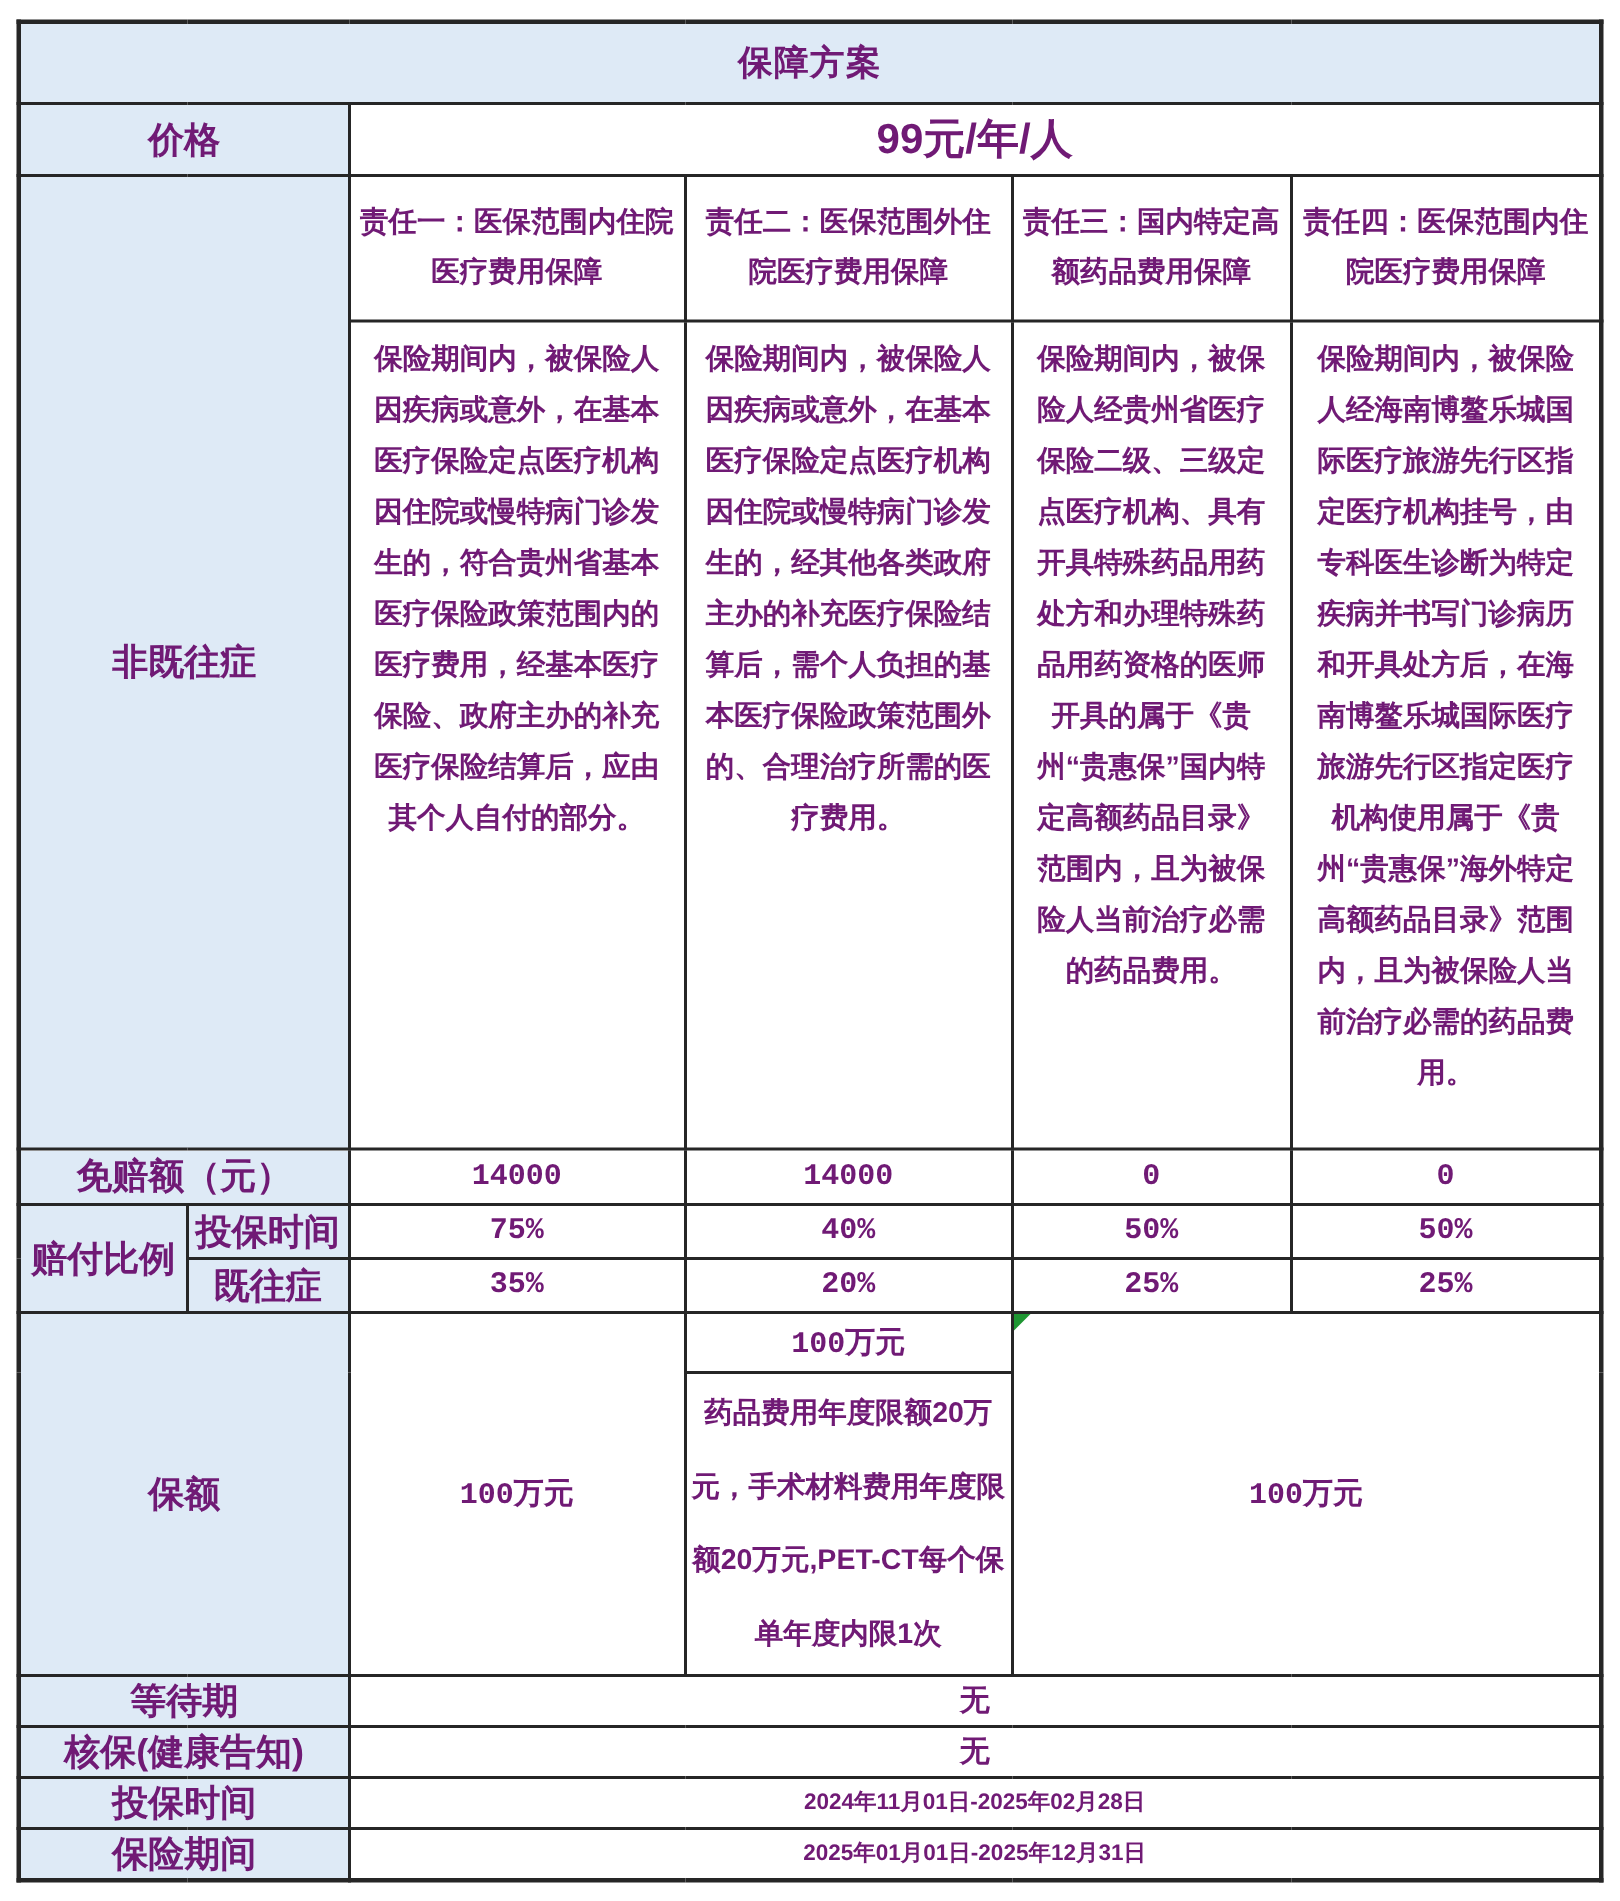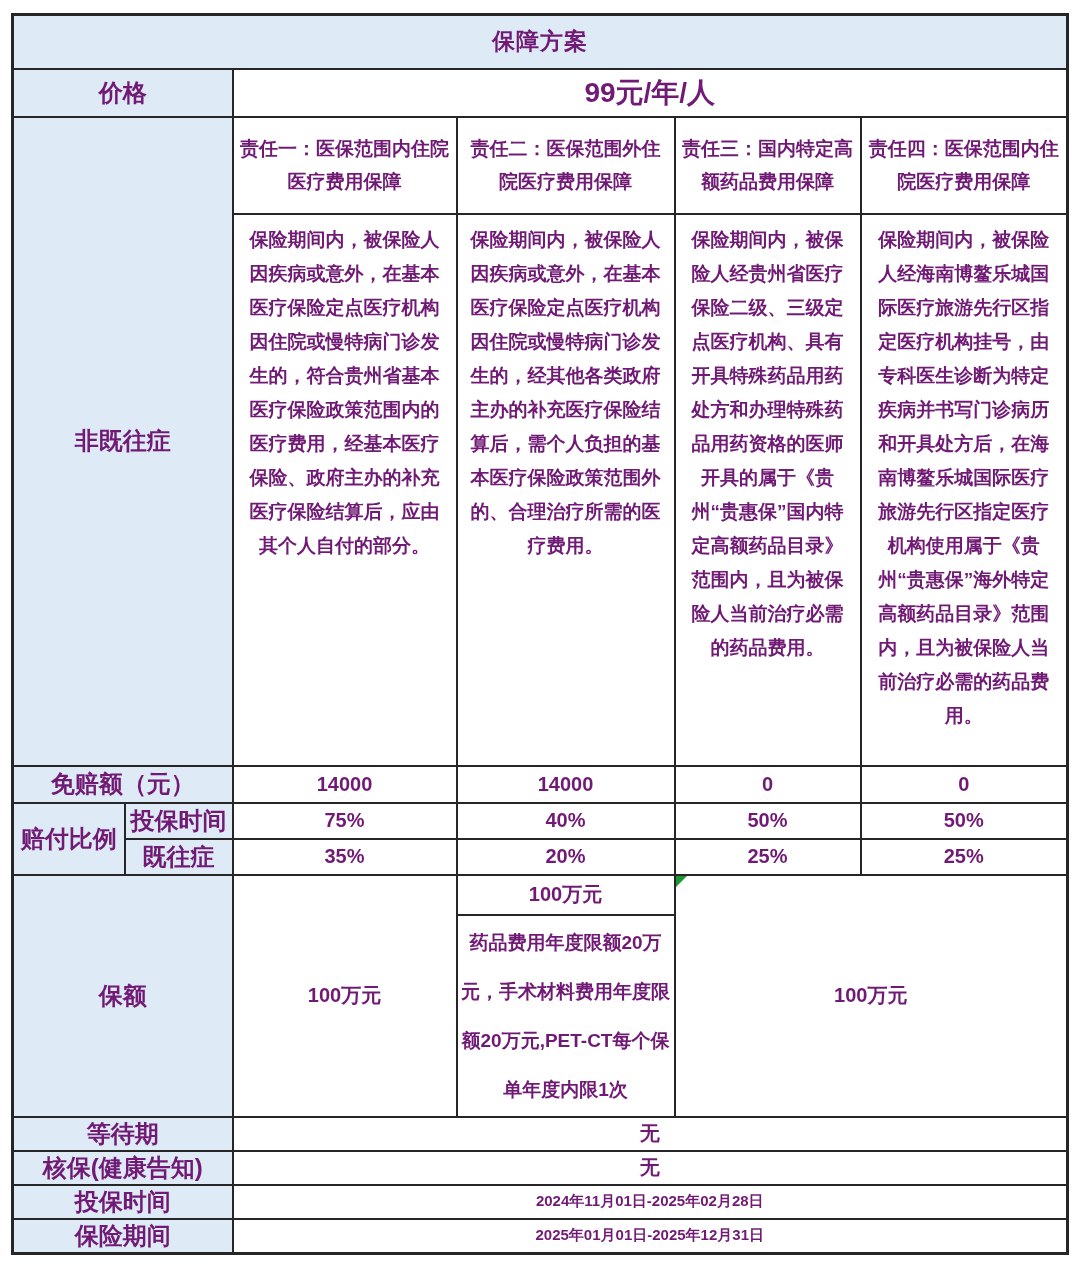--- a/index.html
+++ b/index.html
@@ -7,21 +7,21 @@
   .table-wrap{position:absolute;left:11px;top:13px;}
   table{border-collapse:collapse;table-layout:fixed;width:1058px;border:3px solid #262626;}
   td{border:2px solid #262626;color:#701a75;font-weight:700;text-align:center;vertical-align:middle;overflow:hidden;padding:0;}
   .shaded{background:#deeaf6;}
   .white{background:#ffffff;}
   .title-cell{font-size:23px;letter-spacing:1px;}
   .label{font-size:24px;}
   .price-value{font-size:28px;}
   .colhead{font-size:19px;line-height:33px;padding:0 4px;}
   .content{font-size:19px;line-height:34px;vertical-align:top;padding:8px 8px 0 8px;}
-  .val{font-size:20px;}
+  .val{font-size:20px;font-family:Liberation Mono, monospace;}
   .note{font-size:19px;line-height:49px;padding:2px 2px;}
   .dates{font-size:15px;}
   .rel{position:relative;}
   .corner-marker{position:absolute;top:0;left:0;width:0;height:0;
     border-top:11px solid #1e9632;border-right:11px solid transparent;}
   
   tr.r-title{height:54px;}
   tr.r-price{height:48px;}
   tr.r-colhead{height:97px;}
   tr.r-content{height:552px;}

